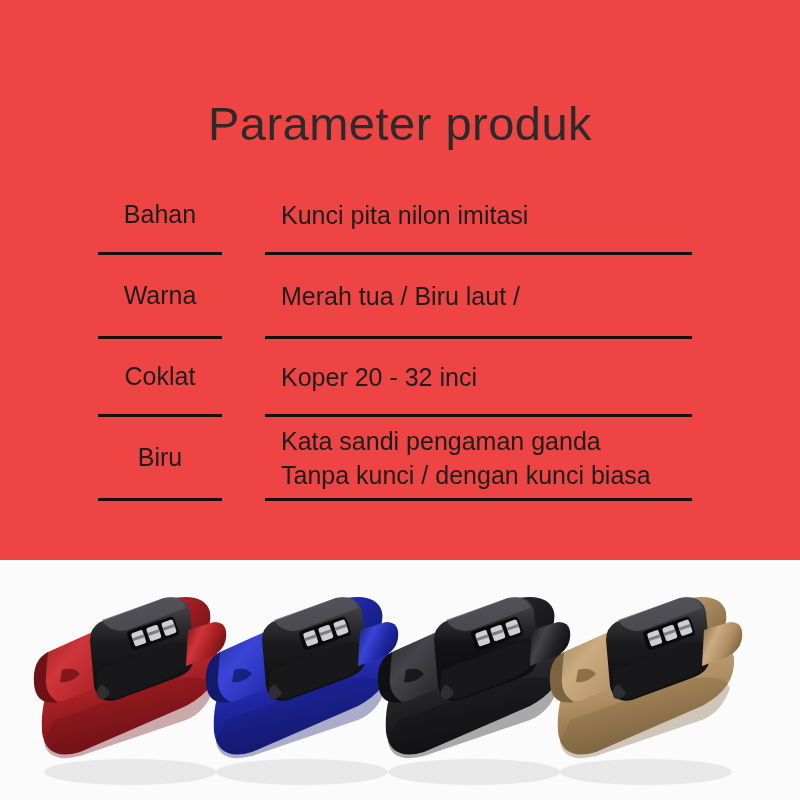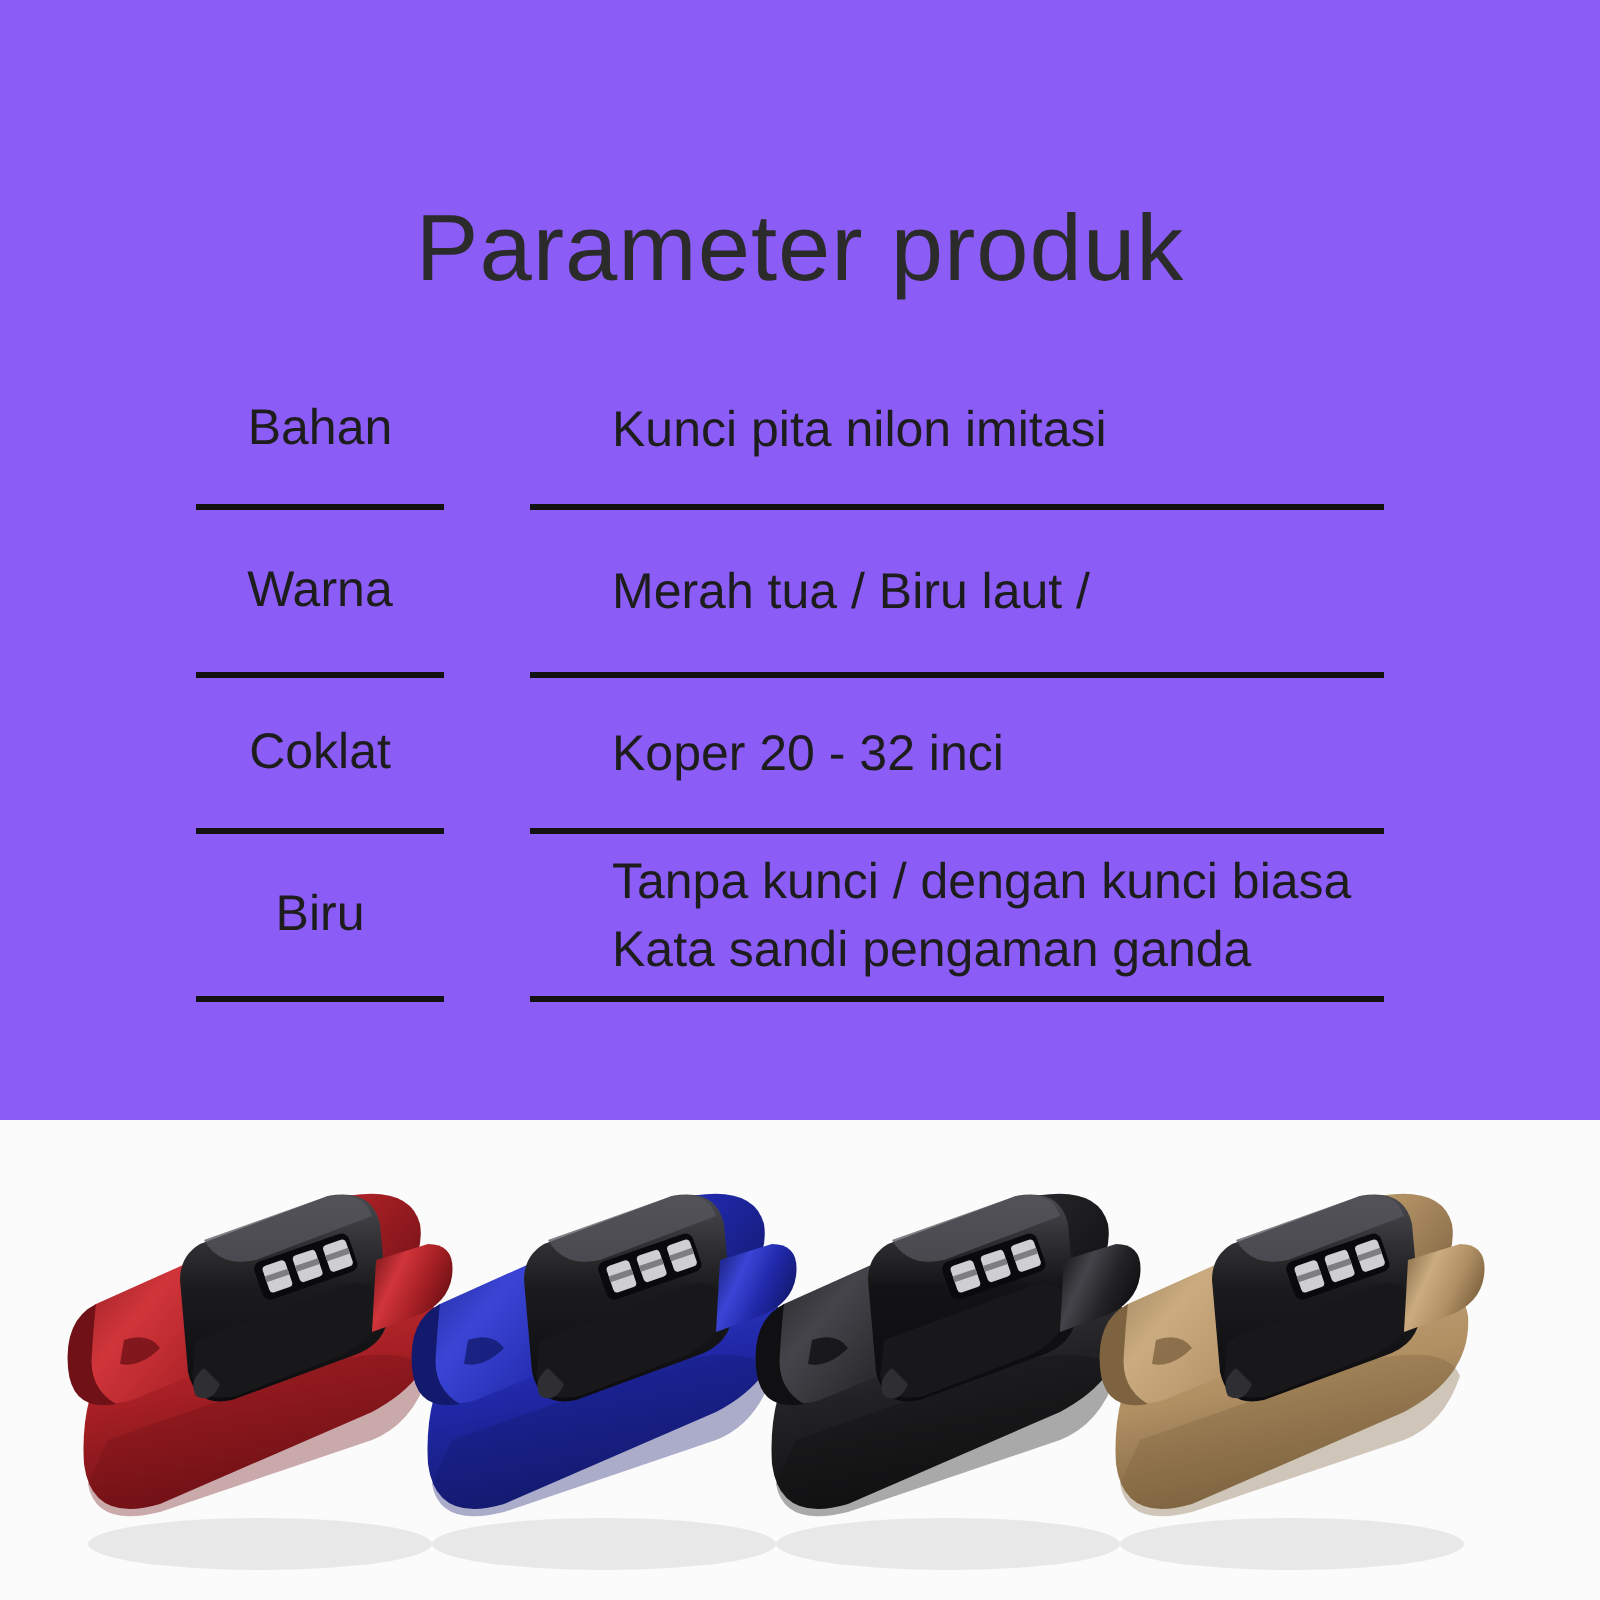--- a/index.html
+++ b/index.html
@@ -12,21 +12,21 @@
     background: #efeeee;
     font-family: "Liberation Sans", sans-serif;
     overflow: hidden;
     position: relative;
   }
 
   #page {
     position: relative;
     width: 800px;
     height: 648px;
-    background: #8b5cf6;
+    background: #ef4444;
   }
 
   
   .title {
     position: absolute;
     left: 0;
     top: 99px;
     width: 800px;
     text-align: center;
     font-size: 47px;
@@ -41,21 +41,20 @@
     position: absolute;
     left: 0;
     top: 182px;
     width: 800px;
   }
   .spec-row {
     position: relative;
     display: flex;
     align-items: center;
     box-sizing: border-box;
-    gap: 25px;
   }
   .spec-label {
     width: 182px;          
     margin-left: 98px;
     box-sizing: border-box;
     text-align: center;
     padding-right: 58px;   
     font-size: 25px;
     color: #1d1d1d;
     white-space: nowrap;
@@ -153,22 +152,22 @@
       </div>
     </div>
     <div class="divider">
       <span class="seg-left"></span>
       <span class="seg-right"></span>
     </div>
 
     <div class="spec-row row-h2">
       <div class="spec-label">Biru</div>
       <div class="spec-value">
+        <span class="line">Kata sandi pengaman ganda</span>
         <span class="line">Tanpa kunci / dengan kunci biasa</span>
-        <span class="line">Kata sandi pengaman ganda</span>
       </div>
     </div>
     <div class="divider">
       <span class="seg-left"></span>
       <span class="seg-right"></span>
     </div>
 
   </div>
 
   <div class="product-band">

